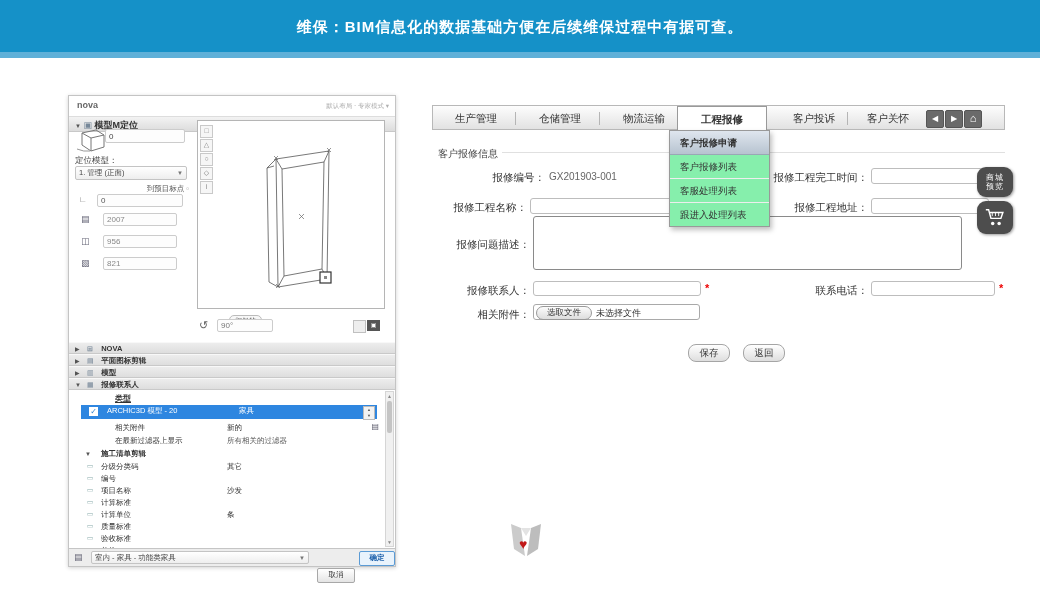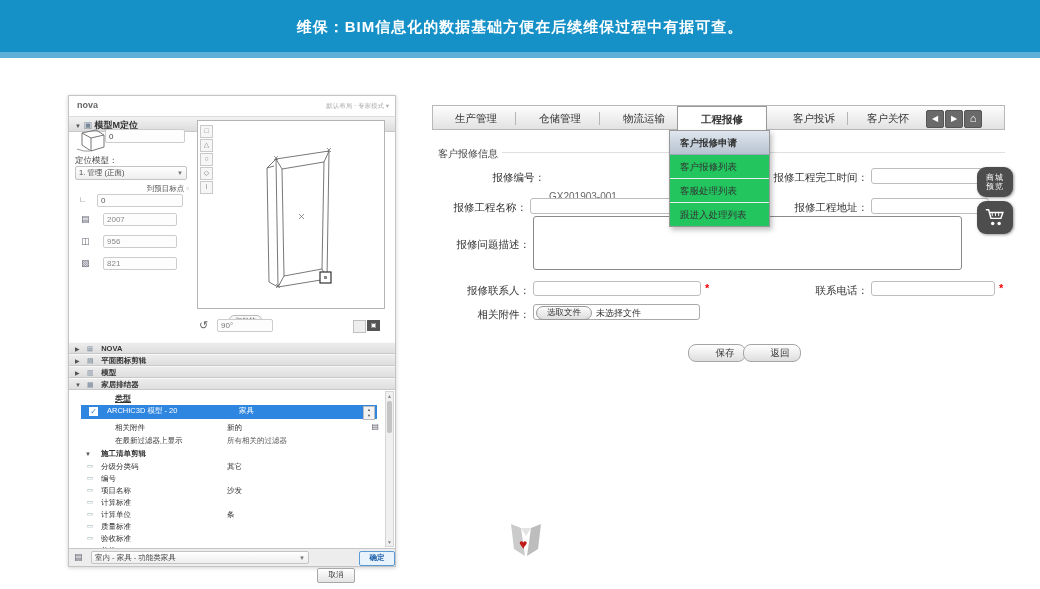--- a/index.html
+++ b/index.html
@@ -44,30 +44,30 @@
   .scroll .sarr{position:absolute;left:0;width:100%;text-align:center;font-size:5px;color:#888;}
   .scroll .thumb{position:absolute;left:1px;width:5px;background:#c4c4c4;border-radius:2px;}
   
   .tabbar{position:absolute;left:432px;top:105px;width:573px;height:25px;
        background:linear-gradient(#fdfdfd,#e2e2e2);border:1px solid #b8b8b8;box-sizing:border-box;}
   .tab{position:absolute;top:0;height:25px;line-height:25px;text-align:center;font-size:10.5px;color:#333;cursor:pointer;}
   .tab.active{background:#fff;border:1px solid #999;border-bottom:none;height:25px;font-weight:bold;z-index:3;box-sizing:border-box;}
   .tsep{position:absolute;top:6px;height:13px;border-left:1px solid #b5b5b5;}
   .navbtn{position:absolute;top:4px;width:16px;height:16px;background:#6a6a6a;border:1px solid #555;
        border-radius:2px;color:#fff;font-size:8px;text-align:center;line-height:15px;cursor:pointer;}
-  .menu{position:absolute;left:669px;top:130px;width:99px;background:#22c55e;border:1px solid #999;
+  .menu{position:absolute;left:669px;top:130px;width:99px;background:#86efac;border:1px solid #999;
        box-shadow:2px 3px 5px rgba(0,0,0,.25);z-index:6;}
   .mitem{height:23px;line-height:23px;padding-left:10px;font-size:9.5px;color:#333;border-bottom:1px solid #eee;cursor:pointer;}
   .mitem.active{background:linear-gradient(#dfe6ee,#b7c3d0);border-bottom:1px solid #9aa7b5;font-weight:bold;}
   .flabel{position:absolute;font-size:10.5px;color:#333;text-align:right;}
   .finp{position:absolute;border:1px solid #bdbdbd;border-radius:3px;background:#fff;
        font:10px "Liberation Sans",sans-serif;color:#333;padding:0 3px;box-sizing:border-box;}
   .fstar{position:absolute;color:#e00;font-size:11px;font-weight:bold;}
   .pillbtn{position:absolute;height:16px;border:1px solid #a5a5a5;border-radius:8px;
-       background:linear-gradient(#fff,#dedede);font-size:9.5px;color:#333;text-align:center;line-height:15px;cursor:pointer;padding-left:16px;}
+       background:linear-gradient(#fff,#dedede);font-size:9.5px;color:#333;text-align:center;line-height:15px;cursor:pointer;}
   .badge{position:absolute;left:977px;width:36px;background:#4d4d4d;border-radius:9px;color:#fff;
        box-shadow:1px 1px 3px rgba(0,0,0,.4);cursor:pointer;}
   .filebox{position:absolute;left:533px;top:304px;width:167px;height:16px;border:1px solid #a9a9a9;
        border-radius:3px;background:#fff;box-sizing:border-box;}
   .filebtn{position:absolute;left:2px;top:1px;width:54px;height:12px;border:1px solid #999;border-radius:7px;
        background:linear-gradient(#fcfcfc,#ddd);font-size:8.5px;text-align:center;line-height:11px;color:#333;cursor:pointer;}
   .logo-text{position:absolute;left:0;top:48px;width:115px;text-align:center;color:#b23333;
        font-size:10px;font-weight:bold;letter-spacing:2px;margin-top:24px;}
 </style>
 </head>
@@ -159,21 +159,21 @@
       <span>平面图标剪辑</span>
     </div>
     <div class="secbar" style="top:270px;">
       <span class="tri">▶</span>
       <span class="sic">▥</span>
       <span>模型</span>
     </div>
     <div class="secbar" style="top:282px;">
       <span class="tri">▼</span>
       <span class="sic">▦</span>
-      <span>家居排结器</span>
+      <span>报修联系人</span>
     </div>
 
     <div class="abs" style="left:0;top:294px;width:326px;height:158px;overflow:hidden;">
       <div class="abs" style="left:46px;top:3px;font-size:8px;font-weight:bold;color:#333;text-decoration:underline;">类型</div>
       <div class="bluerow" style="top:15px;">
         <span style="position:absolute;left:8px;top:2px;width:9px;height:9px;background:#fff;color:#2a7fd0;font-size:8px;line-height:9px;text-align:center;">✓</span>
         <span style="position:absolute;left:26px;top:1px;font-size:7.5px;">ARCHIC3D 模型 - 20</span>
         <span style="position:absolute;left:158px;top:1px;font-size:7.5px;">家具</span>
         <span style="position:absolute;right:2px;top:1px;width:10px;height:12px;background:#f2f2f2;border:1px solid #bbb;color:#555;font-size:4px;line-height:6px;text-align:center;">▲<br>▼</span>
       </div>
@@ -267,21 +267,21 @@
     <div class="mitem active">客户报修申请</div>
     <div class="mitem">客户报修列表</div>
     <div class="mitem">客服处理列表</div>
     <div class="mitem" style="border-bottom:none;">跟进入处理列表</div>
   </div>
 
   <div class="abs" style="left:438px;top:147px;font-size:10px;color:#444;">客户报修信息</div>
   <div class="abs" style="left:502px;top:152px;width:503px;border-top:1px solid #e0e0e0;"></div>
 
   <div class="flabel" style="left:438px;top:171px;width:107px;">报修编号：</div>
-  <div class="abs" style="left:549px;top:171px;font-size:10px;color:#666;margin-top:20px;">GX201903-001</div>
+  <div class="abs" style="left:549px;top:171px;font-size:10px;color:#666;">GX201903-001</div>
   <div class="flabel" style="left:705px;top:171px;width:163px;">报修工程完工时间：</div>
   <input class="finp" style="left: 871px; top: 168px; width: 118px; height: 16px;">
 
   <div class="flabel" style="left:438px;top:201px;width:89px;">报修工程名称：</div>
   <input class="finp" style="left: 530px; top: 198px; width: 176px; height: 16px;">
   <div class="flabel" style="left:779px;top:201px;width:89px;">报修工程地址：</div>
   <input class="finp" style="left: 871px; top: 198px; width: 118px; height: 16px;">
 
   <div class="flabel" style="left:441px;top:238px;width:89px;">报修问题描述：</div>
   <textarea class="finp" style="left: 533px; top: 216px; width: 429px; height: 54px; resize: none; border-color: rgb(138, 138, 138);"></textarea>

